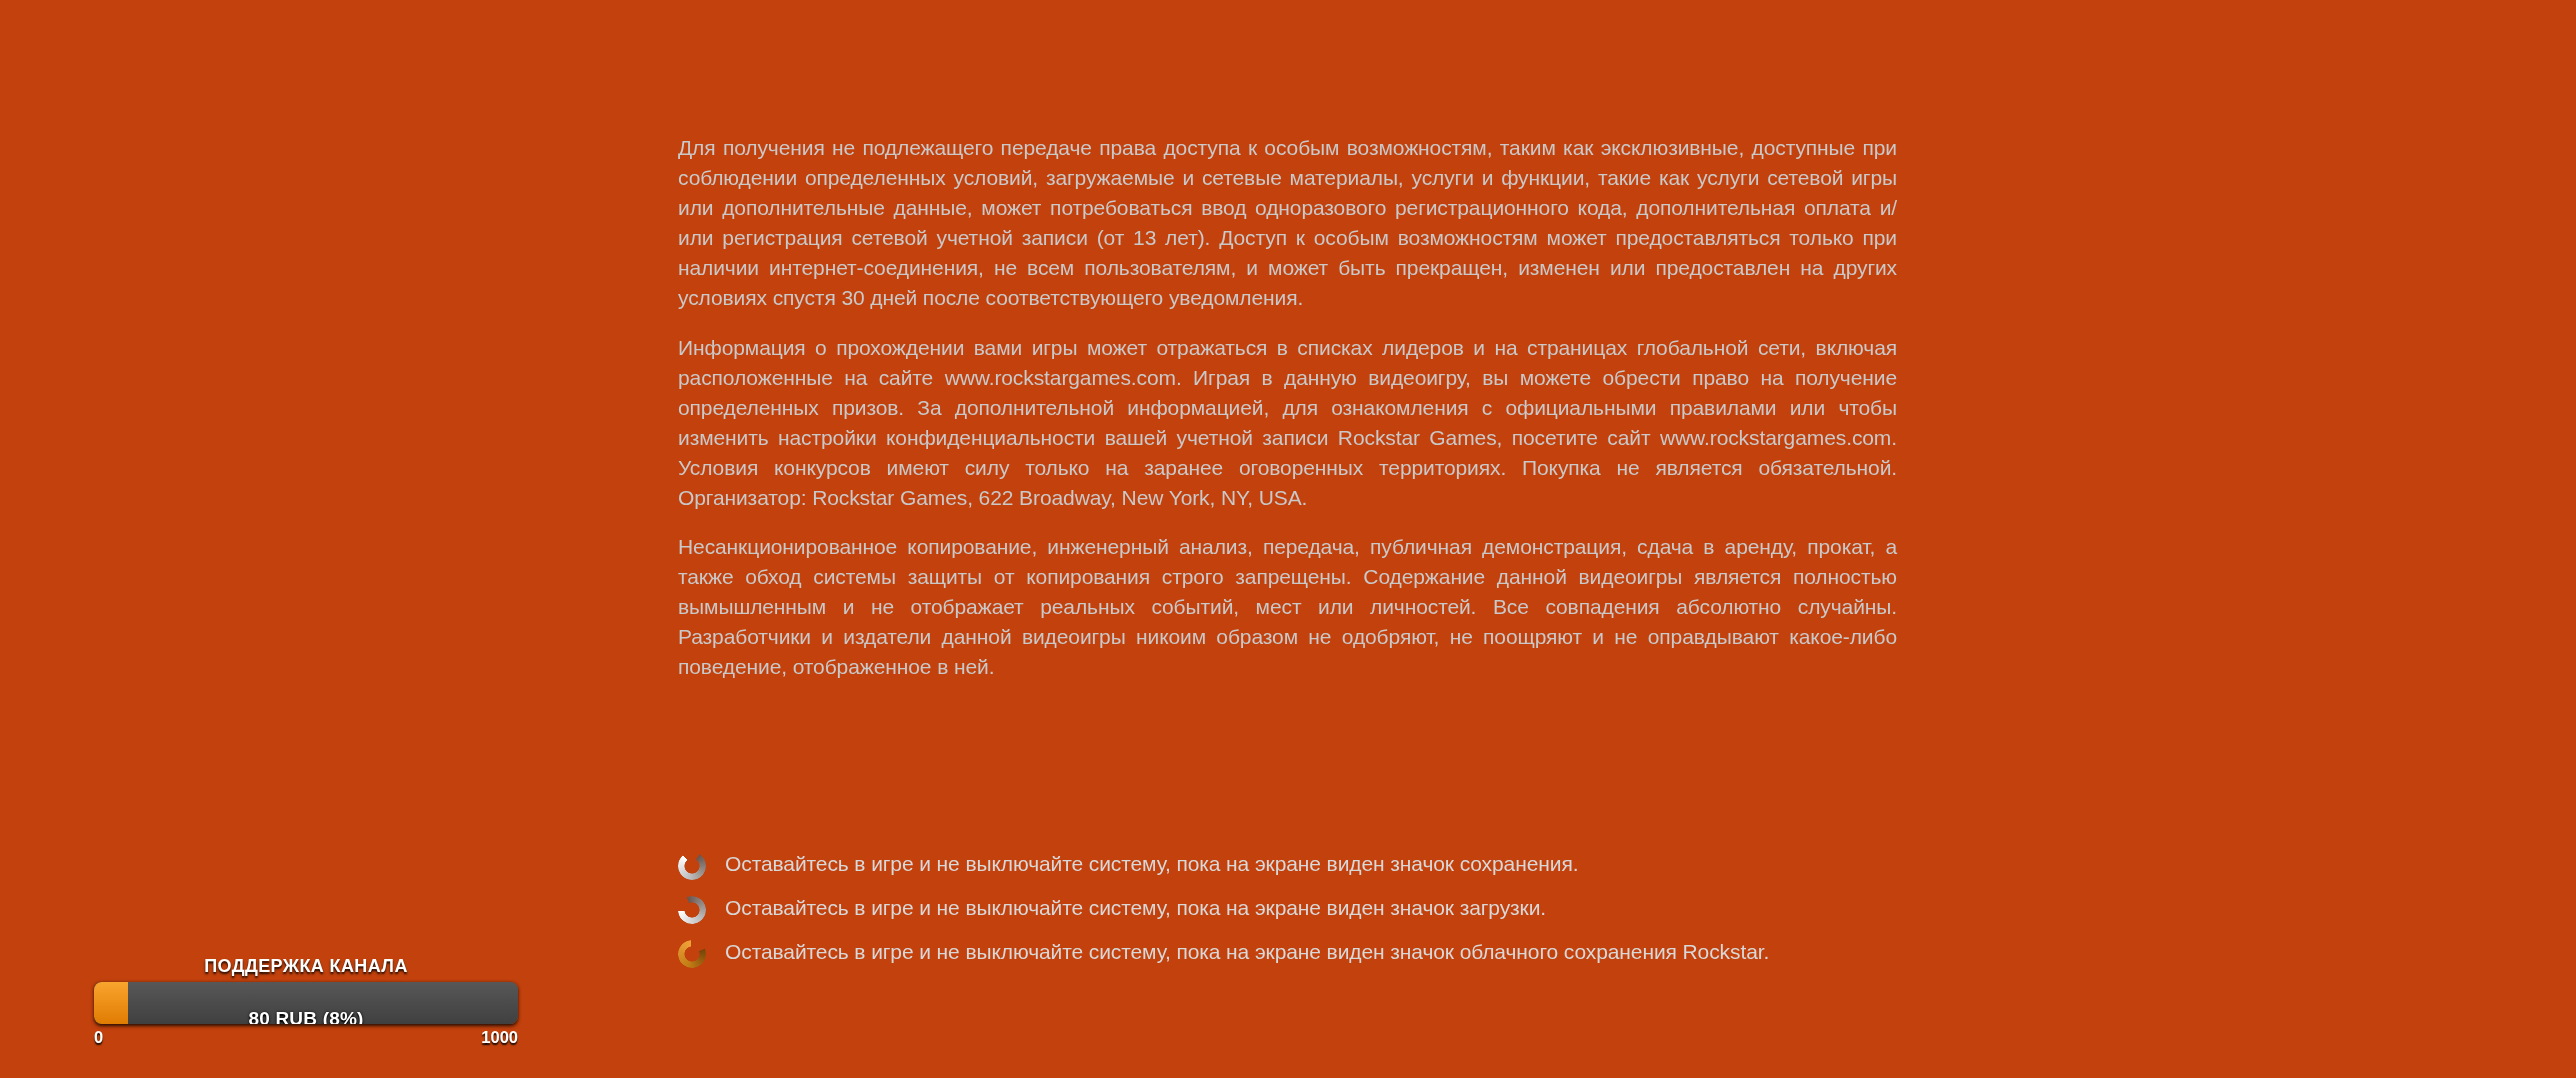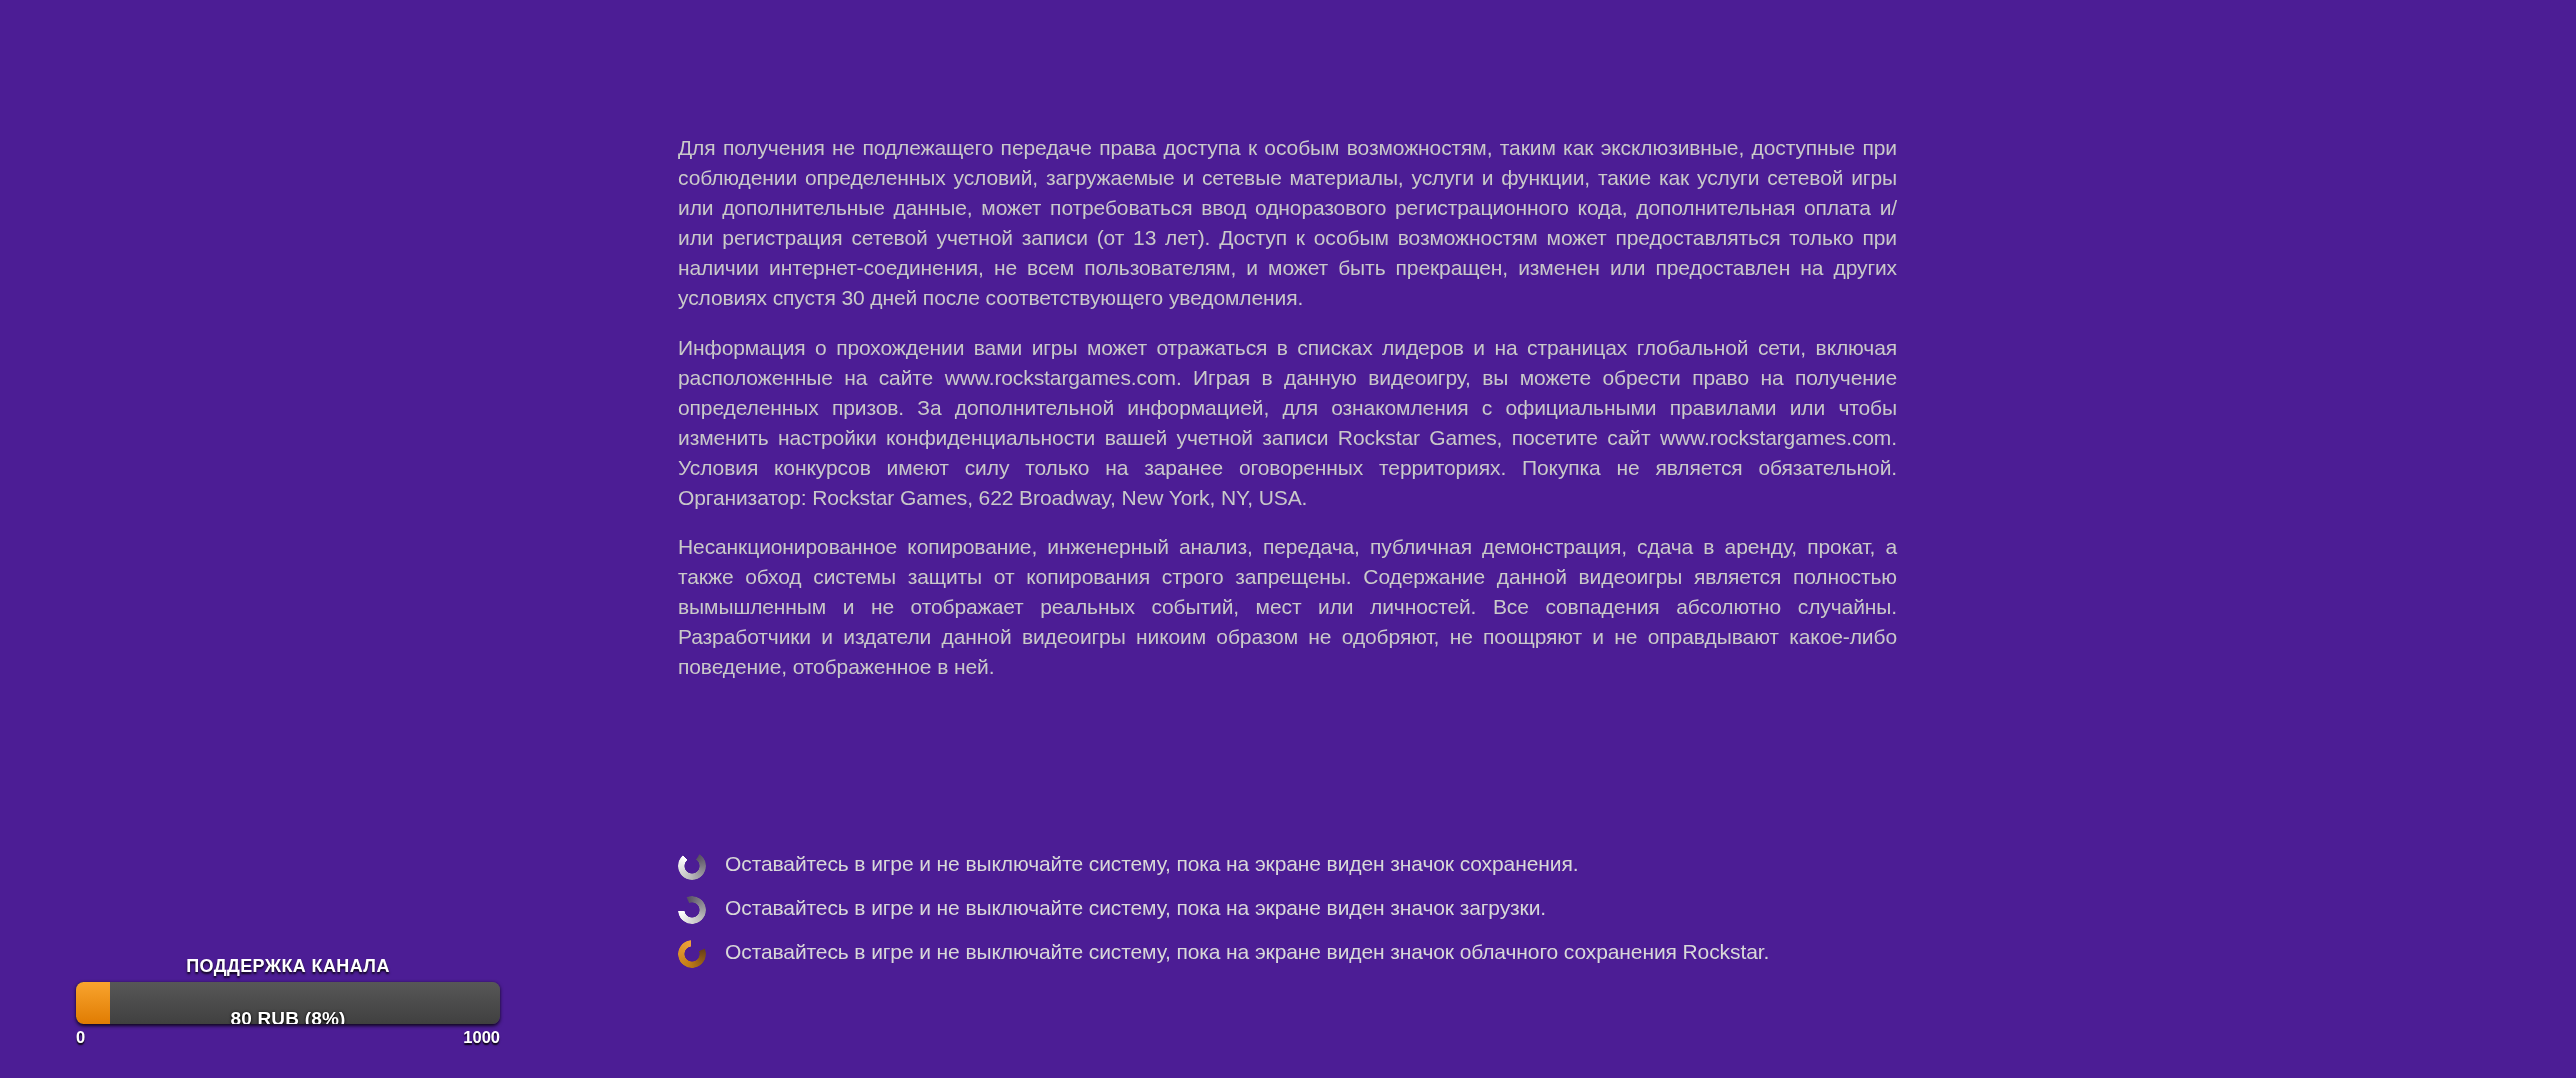--- a/index.html
+++ b/index.html
@@ -1,20 +1,20 @@
 <!DOCTYPE html>
 <html style="font-size:12px"><head>
 <meta charset="utf-8">
 <style>
   html, body { margin: 0; padding: 0; background: #000; }
   .screen {
     position: relative;
     width: 2576px;
     height: 1078px;
-    background: #4c1d95;
+    background: #c2410c;
     overflow: hidden;
     font-family: "Liberation Sans", sans-serif;
   }
 
   
   .legal {
     position: absolute;
     left: 678px;
     top: 133px;
     width: 1219px;
@@ -63,21 +63,21 @@
   }
   .spinner.s3 {
     background: conic-gradient(from -40deg, rgba(255,180,60,0) 0deg 70deg,
                 rgba(110,70,10,0.9) 75deg, #c27d15 200deg, #f0a23a 358deg);
     transform: rotate(35deg);
   }
 
   
   .donation {
     position: absolute;
-    left: 76px;
+    left: 94px;
     top: 956px;
     width: 424px;
   }
   .donation-title {
     text-align: center;
     color: #ffffff;
     font-weight: bold;
     font-size: 18px;
     line-height: 21px;
     letter-spacing: 0.4px;

